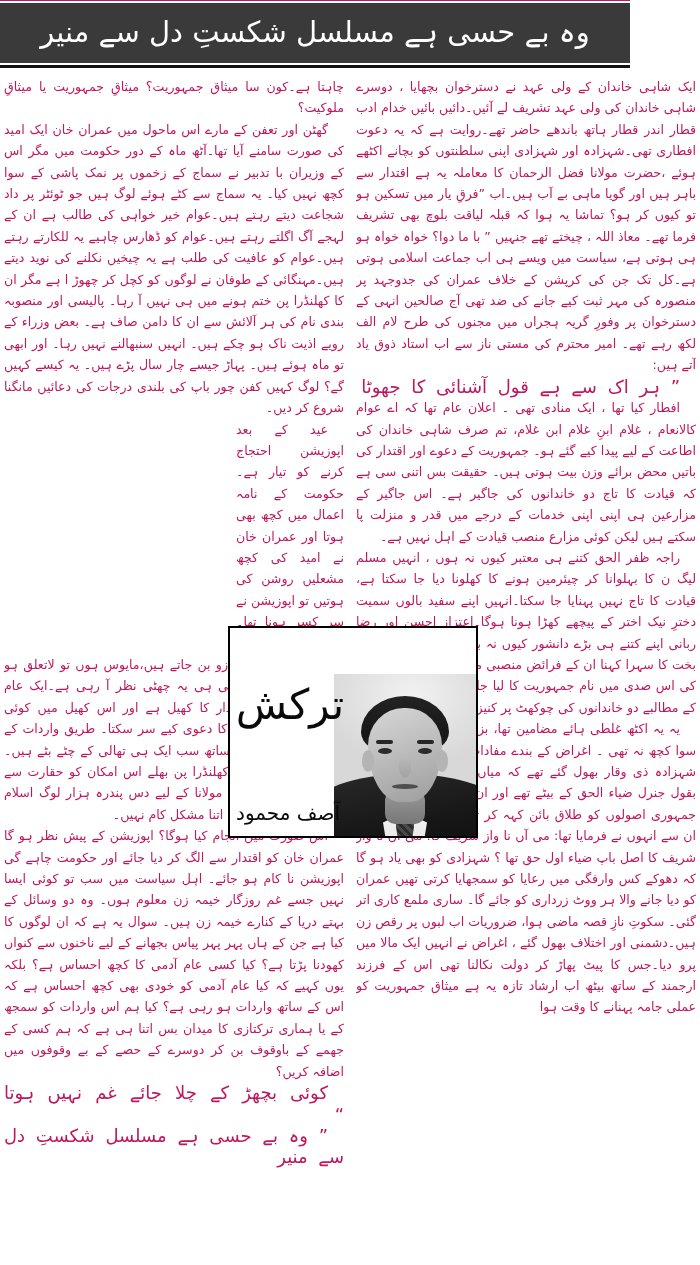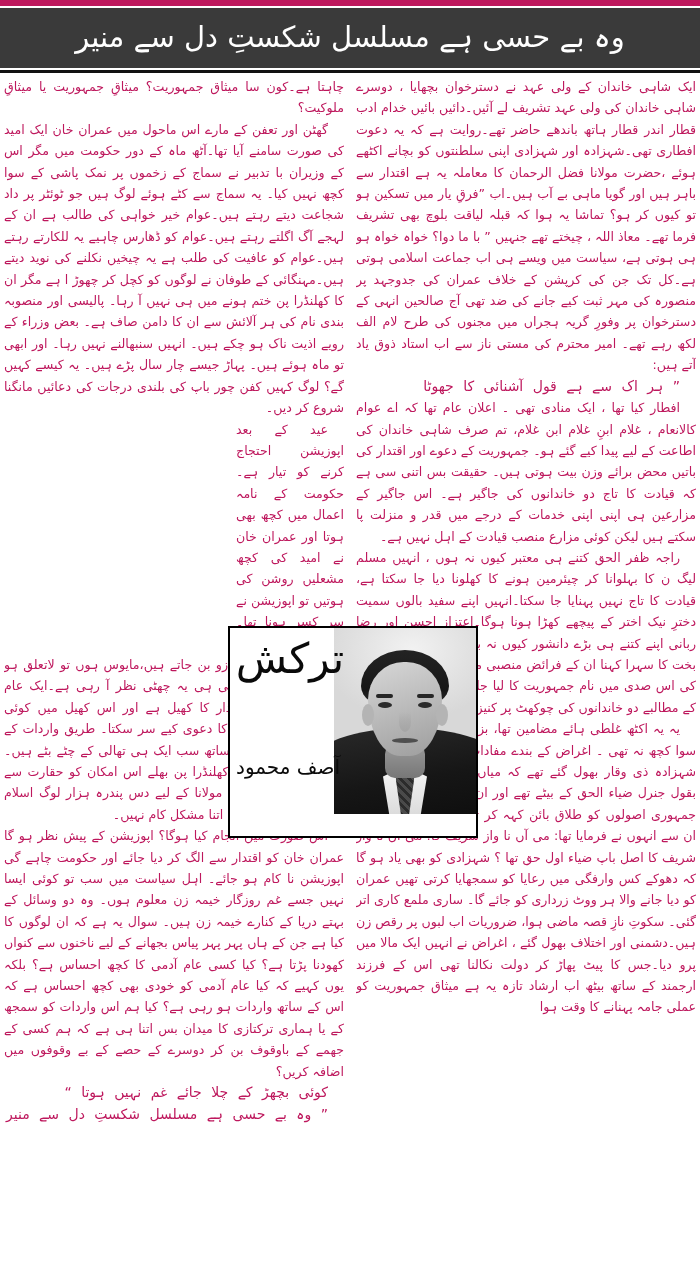--- a/index.html
+++ b/index.html
@@ -21,23 +21,23 @@
     width: 700px;
     height: 1265px;
     background: #ffffff;
   }
 
   
   .headline-banner {
     position: absolute;
     top: 0;
     left: 0;
-    width: 700px;
-    box-sizing: border-box;
-    border-top: 6px solid #be185d;
+    width: 630px;
+    box-sizing: border-box;
+    border-top: 1px solid #be185d;
     border-bottom: 3px solid #111111;
     padding: 2px 0;
     background: #ffffff;
   }
   .headline-inner {
     background: #3a3a3a;
     height: 60px;
     display: flex;
     align-items: center;
     justify-content: center;
@@ -90,41 +90,42 @@
   .col p.no-indent { text-indent: 0; }
 
   
   .verse {
     text-align: center;
     text-indent: 0;
     direction: rtl;
     letter-spacing: 1.2px;
     word-spacing: 5px;
     margin: 0;
-    font-size: 14px;
+    font-size: 18px;
     line-height: 21.4px;
   }
 
   
   .author-box {
     position: absolute;
     left: 228px;
     top: 626px;
     width: 250px;
     height: 212px;
     border: 2px solid #000000;
     background: #ffffff;
     box-sizing: border-box;
     z-index: 5;
     overflow: hidden;
   }
   .author-box-inner {
     position: relative;
     width: 100%;
     height: 100%;
+    margin-top: 46px;
   }
 
   
   .portrait {
     position: absolute;
     right: 0;
     top: 0;
     width: 142px;
     height: 186px;
     overflow: hidden;

